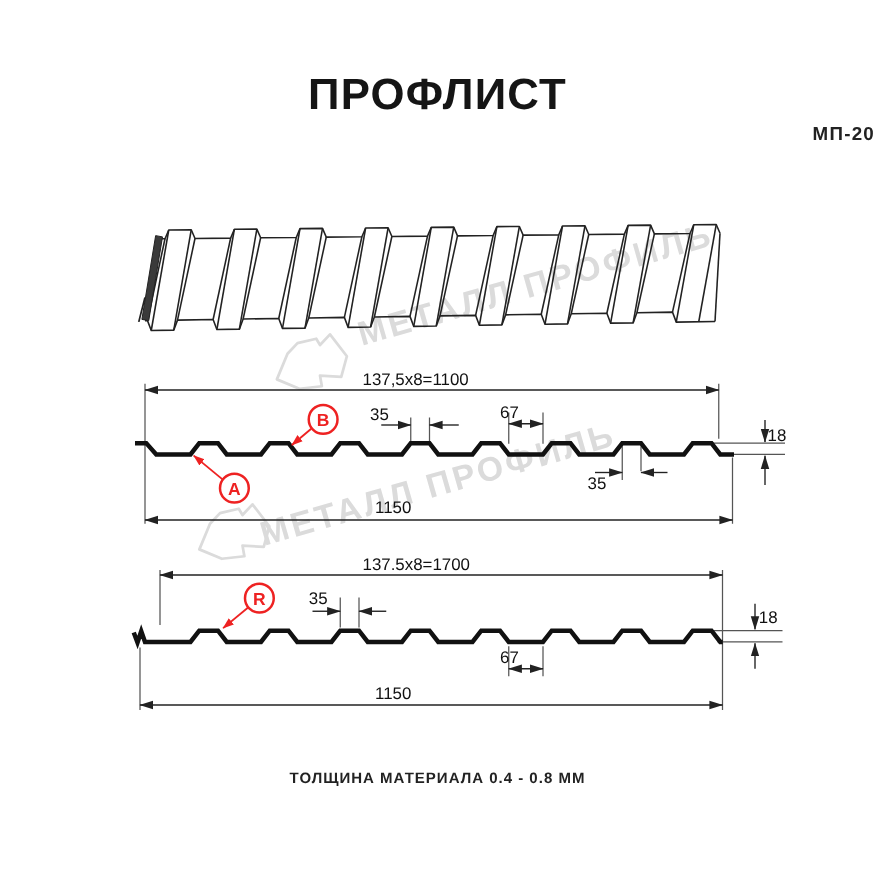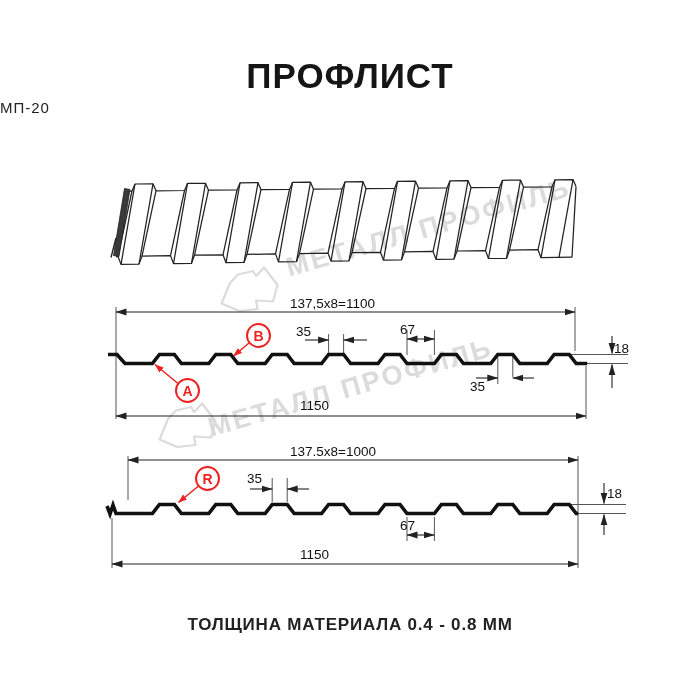--- a/index.html
+++ b/index.html
@@ -1,25 +1,25 @@
 <!DOCTYPE html>
 <html style="--red: #ee2222;"><head>
 <meta charset="utf-8">
 <style>
   html,body{margin:0;padding:0;background:#fff}
   body{width:700px;height:700px;font-family:"Liberation Sans","DejaVu Sans",sans-serif}
   .page{position:relative;width:700px;height:700px;background:#fff;overflow:hidden}
   .title{position:absolute;left:0;right:0;top:56px;text-align:center;font-size:35px;font-weight:bold;letter-spacing:1px;color:#151515;z-index:2}
-  .subtitle{position:absolute;left:0;right:0;top:99px;text-align:left;font-size:15px;font-weight:normal;letter-spacing:1px;color:#222;z-index:2}
+  .subtitle{position:absolute;left:16px;right:0;top:99px;text-align:right;font-size:15px;font-weight:bold;letter-spacing:1px;color:#222;z-index:2}
   .wm{position:absolute;font-size:27px;font-weight:bold;letter-spacing:2.5px;color:#dbdbdb;white-space:nowrap;transform:rotate(-16deg);transform-origin:0 50%;z-index:0}
   #cv{position:absolute;left:0;top:0;z-index:1}
   .dim{position:absolute;font-size:13.5px;color:#111;z-index:2;white-space:nowrap}
   .c{text-align:left}
   .mk{position:absolute;width:21px;height:21px;border:2.4px solid var(--red,#ee2222);border-radius:50%;color:var(--red,#ee2222);font-weight:bold;font-size:14px;line-height:1;display:flex;align-items:center;justify-content:center;z-index:2}
-  .footer{position:absolute;left:0;right:0;top:615px;text-align:center;font-size:17px;font-weight:bold;letter-spacing:.8px;color:#222;z-index:2}
+  .footer{position:absolute;left:0;right:0;top:615px;text-align:center;font-size:12px;font-weight:bold;letter-spacing:.8px;color:#222;z-index:2}
 </style>
 </head>
 <body>
 
 <div class="page">
 
   <div class="title">ПРОФЛИСТ</div>
   <div class="subtitle">МП-20</div>
 
   <span class="wm" style="left:287px;top:253px">МЕТАЛЛ ПРОФИЛЬ</span>
@@ -133,21 +133,21 @@
 
   <span class="dim c" style="left:290px;top:296px;width:120px">137,5x8=1100</span>
   <span class="dim c" style="left:296px;top:324px;width:40px">35</span>
   <span class="dim c" style="left:400px;top:322px;width:42px">67</span>
   <span class="dim" style="left:614px;top:341px">18</span>
   <span class="dim c" style="left:470px;top:379px;width:40px">35</span>
   <span class="dim c" style="left:300px;top:398px;width:100px">1150</span>
   <span class="mk" style="left:175px;top:378px">A</span>
   <span class="mk" style="left:246px;top:323px">B</span>
 
-  <span class="dim c" style="left:290px;top:444px;width:120px">137.5x8=1000</span>
+  <span class="dim c" style="left:290px;top:444px;width:120px">137.5x8=1700</span>
   <span class="dim c" style="left:247px;top:471px;width:40px">35</span>
   <span class="dim" style="left:607px;top:486px">18</span>
   <span class="dim c" style="left:400px;top:518px;width:42px">67</span>
   <span class="dim c" style="left:300px;top:547px;width:100px">1150</span>
   <span class="mk" style="left:195px;top:466px">R</span>
 
   <div class="footer">ТОЛЩИНА МАТЕРИАЛА 0.4 - 0.8 ММ</div>
 </div>
 
 </body></html>

